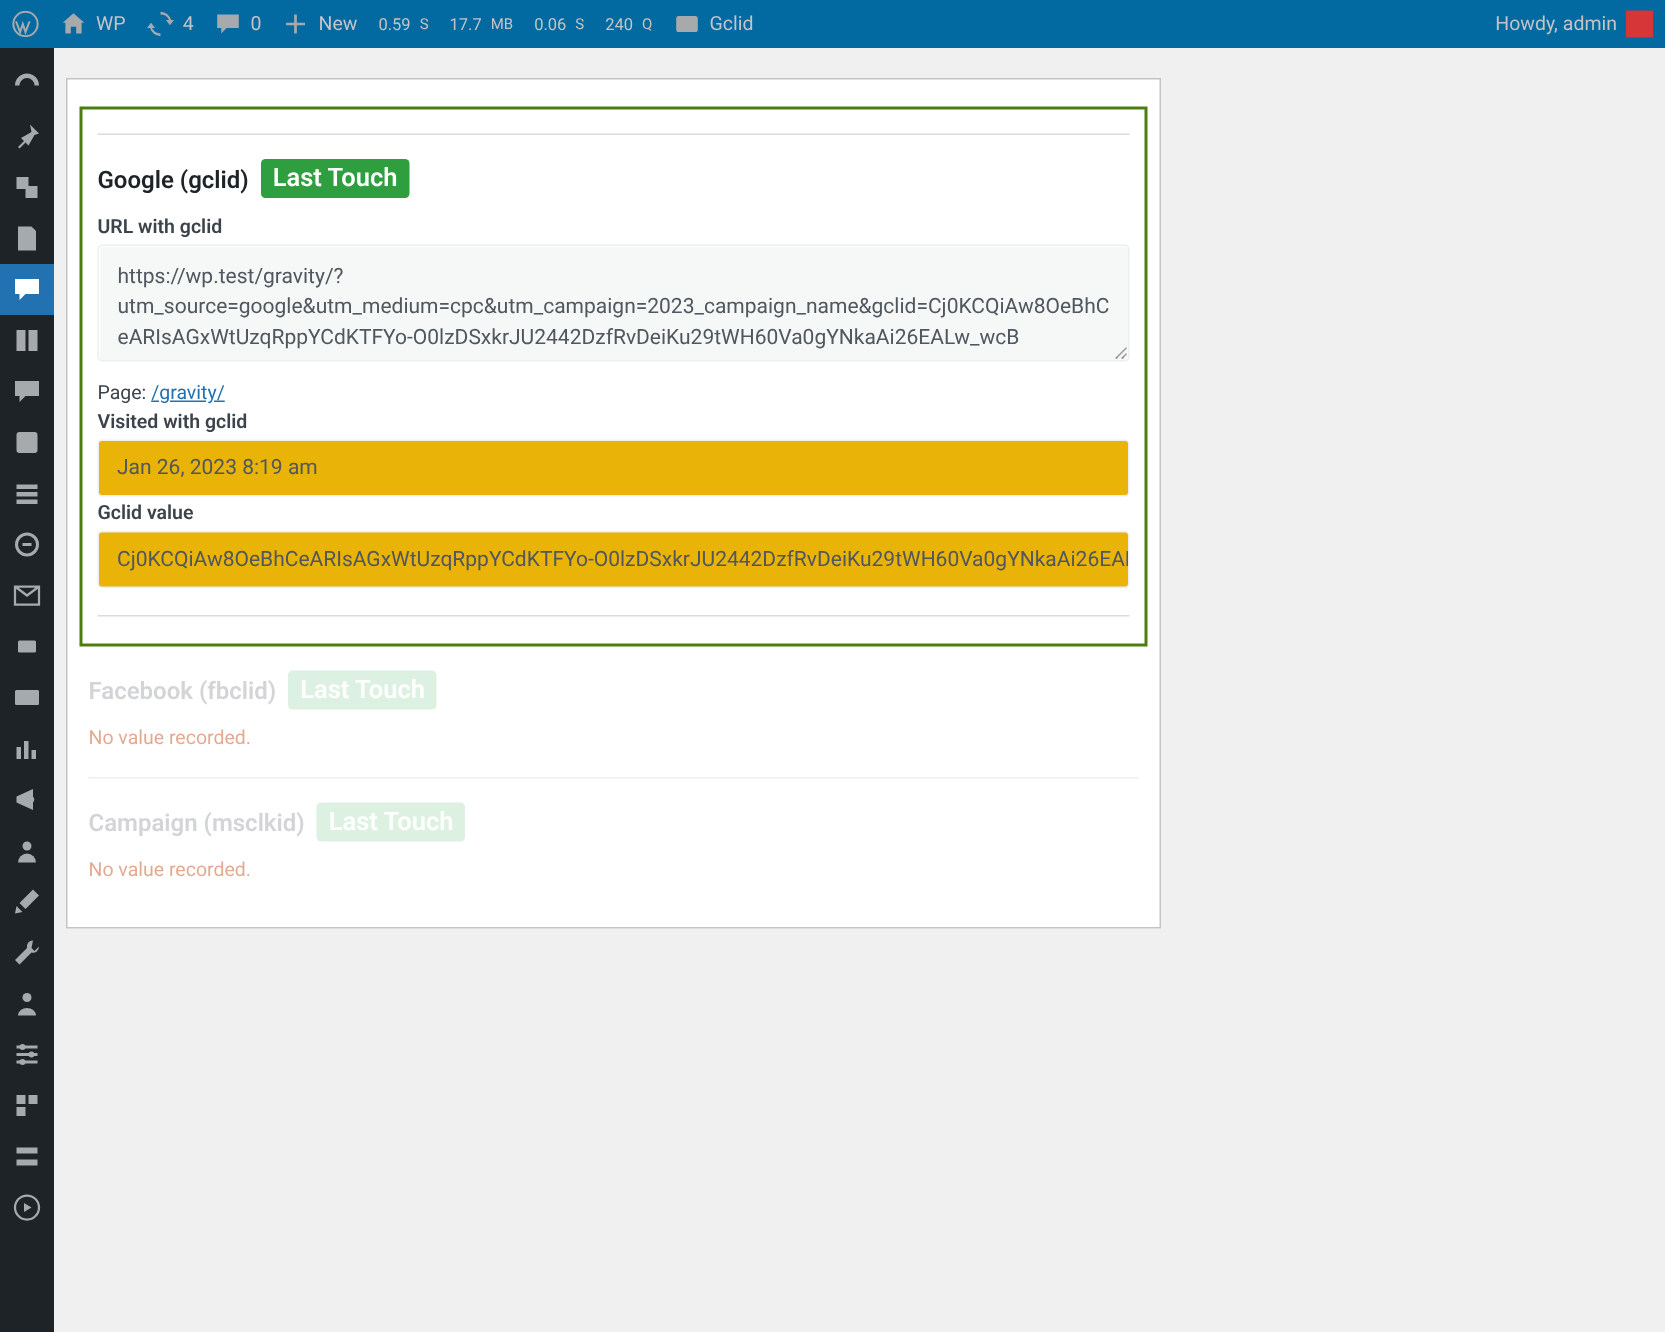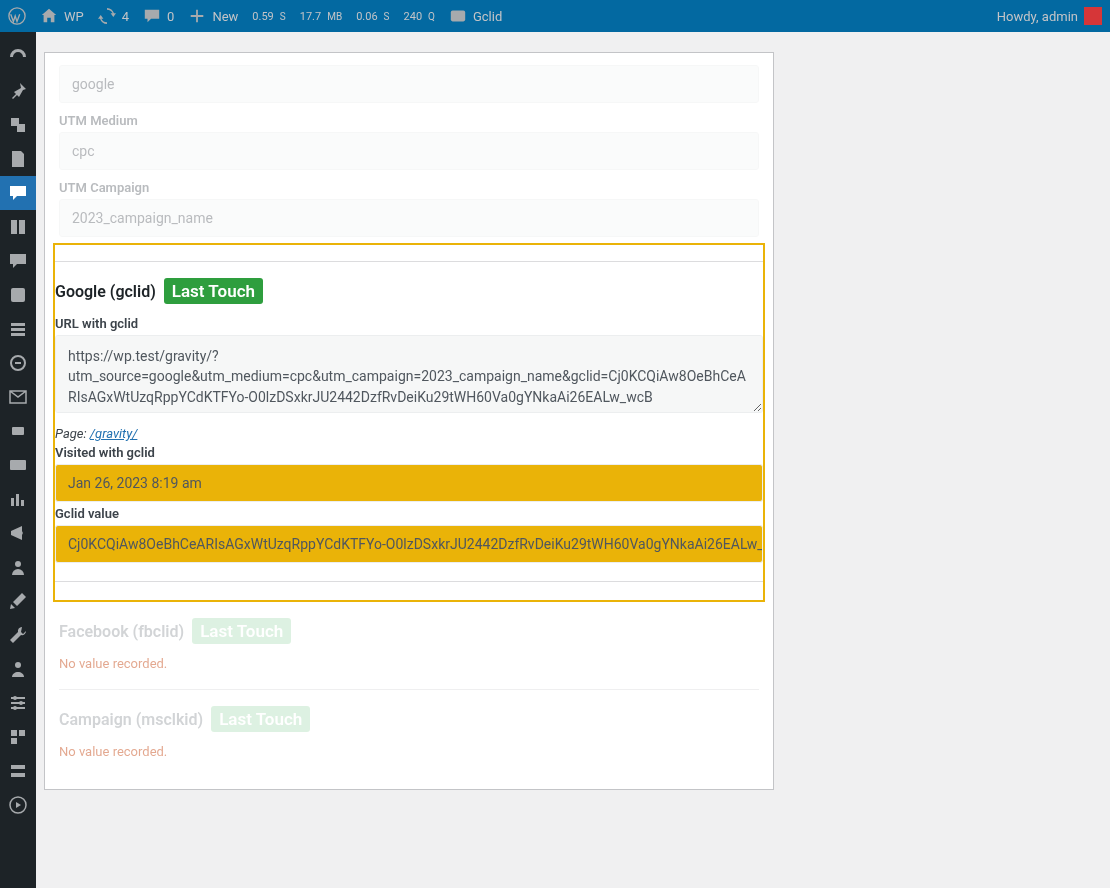--- a/index.html
+++ b/index.html
@@ -36,25 +36,25 @@
 .field-box.first { margin-top: 0; }
 .hr { border: 0; border-top: 1px solid #dcdcde; margin: 18px 0 10px; }
 
 .section-title { font-size: 16px; font-weight: 600; color: #1d2327; display: flex; align-items: center; gap: 8px; margin: 16px 0 12px; }
 .section-title.muted { color: #9ca1a6; }
 .badge { background: #2e9e3e; color: #fff; font-size: 17px; font-weight: 600; padding: 3px 8px; border-radius: 3px; }
 .badge.muted { background: #b6e2bf; color: #fff; }
 
 .subfield-label { font-size: 13px; font-weight: 600; color: #3c434a; margin-top: 4px; margin-bottom: 4px; }
 .textarea-box { width: 100%; background: #f6f7f7; border: 1px solid #eceeef; border-radius: 3px; padding: 10px 12px; color:#50575e; font-size:14px; font-family:inherit; resize: both; min-height: 78px; line-height: 1.45; }
-.page-line { font-size: 13px; margin-top: 10px; font-style: italic; }
+.page-line { font-size: 13px; margin-top: 10px; }
 .page-line a { color: #2271b1; text-decoration: underline; }
 .value-box { background: #eab308; border: 1px solid #eceeef; border-radius: 3px; padding: 10px 12px; color:#50575e; font-size:14px; overflow:hidden; white-space:nowrap; }
 
-.highlight-box { border: 2px solid #eab308; padding: 12px 0 18px; margin: 6px -6px 6px; }
+.highlight-box { border: 2px solid #4d7c0f; padding: 12px 10px 18px; margin: 6px -6px 6px; }
 
 .no-value { font-size: 13px; color: #c2410c; margin: 6px 0 10px; }
 
 .muted-el { opacity: 0.45; }
 </style>
 </head>
 <body>
 
 <div class="adminbar">
   <div class="left">
@@ -243,27 +243,20 @@
       <svg viewBox="0 0 20 20">
         <circle cx="10" cy="10" r="8" fill="none" stroke="#a7aaad" stroke-width="1.5"></circle>
         <path d="M8 7l5 3-5 3z"></path>
       </svg>
     </div>
 </div>
 
 <div class="content">
   <div class="panel" style="width:730px;">
     <div class="panel-body">
-      <div class="muted-el">
-        <div class="field-box first">google</div>
-        <div class="field-label">UTM Medium</div>
-        <div class="field-box">cpc</div>
-        <div class="field-label">UTM Campaign</div>
-        <div class="field-box">2023_campaign_name</div>
-      </div>
 
       <div class="highlight-box">
         <hr class="hr" style="margin-top:4px">
         <div class="section-title">
           <span>Google (gclid)</span>
           <span class="badge">Last Touch</span>
         </div>
         <div class="subfield-label">URL with gclid</div>
         <textarea class="textarea-box" readonly="" style="">https://wp.test/gravity/?utm_source=google&amp;utm_medium=cpc&amp;utm_campaign=2023_campaign_name&amp;gclid=Cj0KCQiAw8OeBhCeARIsAGxWtUzqRppYCdKTFYo-O0lzDSxkrJU2442DzfRvDeiKu29tWH60Va0gYNkaAi26EALw_wcB</textarea>
         <div class="page-line">

